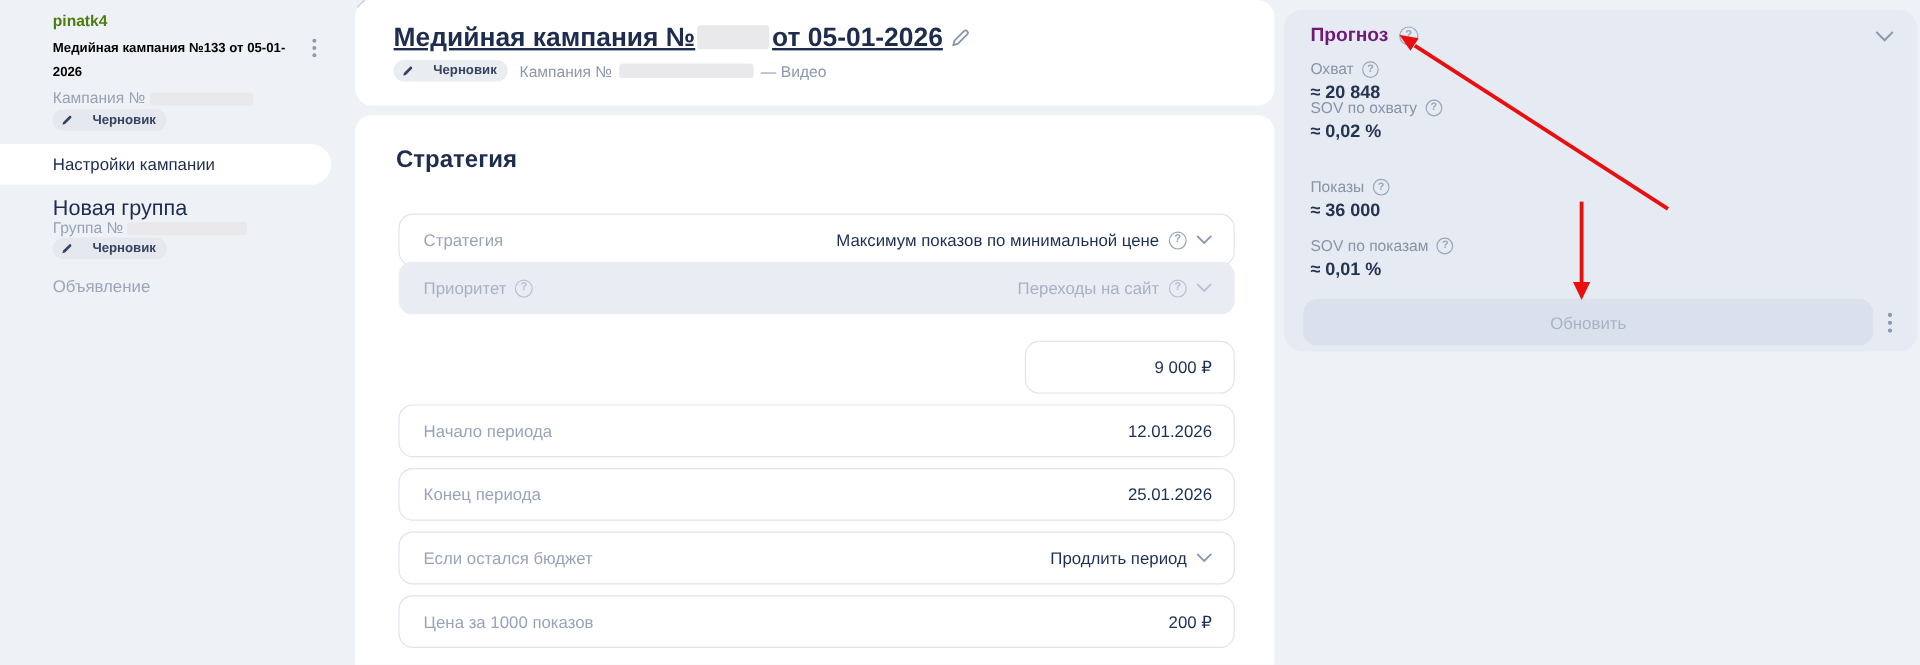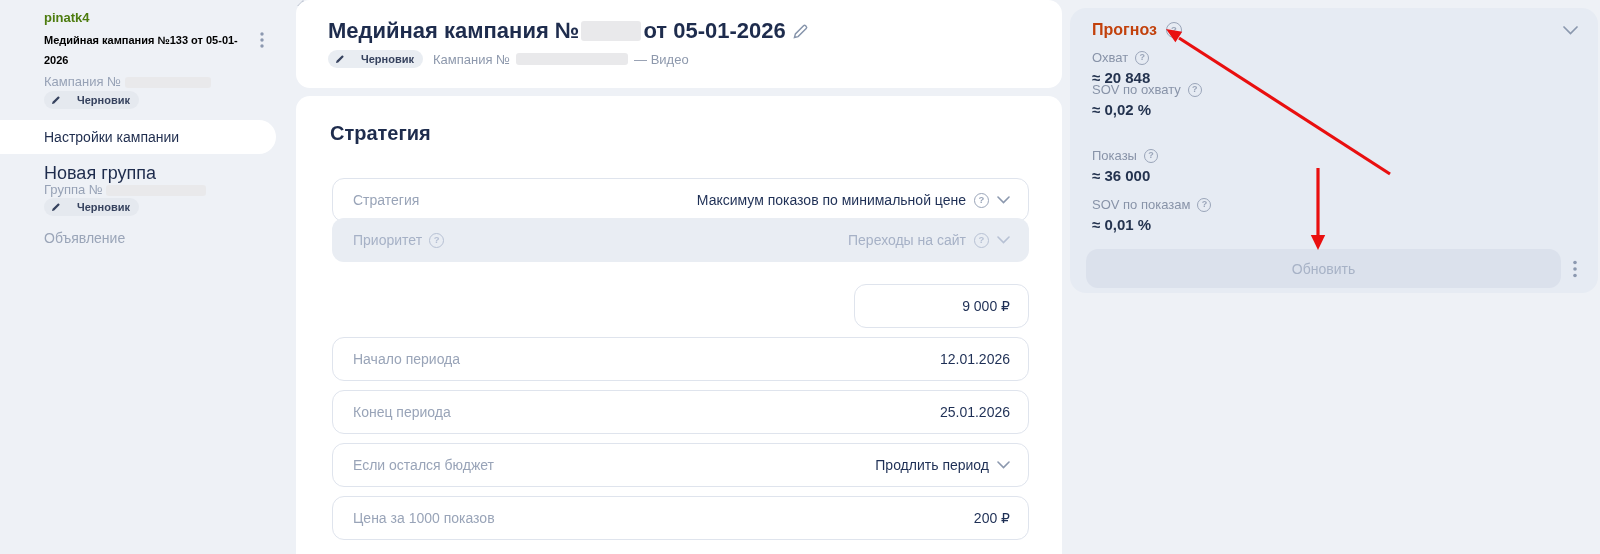--- a/index.html
+++ b/index.html
@@ -39,21 +39,21 @@
     border-left:6px solid transparent; border-right:6px solid transparent;
     border-bottom:6px solid #c3cad6;
   }
 
   
   .card { background:#ffffff; border-radius:14px; }
   .header-card { left:296px; top:0; width:766px; height:88px; }
   .strategy-card { left:296px; top:96px; width:766px; height:480px; }
 
   .h-title-row { position:absolute; left:32px; top:18px; display:flex; align-items:center; gap:2px;
-    font-size:22px; font-weight:700; color:#1e2c4d; white-space:nowrap; }
+    font-size:22px; font-weight:700; color:#1e2c4d; white-space:nowrap;text-decoration:underline; }
   .h-title-row .blur { width:62px; height:20px; }
   .pencil-btn { display:inline-flex; align-items:center; cursor:pointer; margin-left:4px; }
   .h-sub-row { position:absolute; left:32px; top:50px; display:flex; align-items:center; gap:10px;
     font-size:13px; color:#8d98ac; }
   .h-sub-row .badge { background:#e9edf2; }
   .h-sub-text { display:flex; align-items:center; gap:6px; }
   .h-sub-text .blur { width:112px; height:12px; }
 
   .s-heading { position:absolute; left:34px; top:26px; font-size:20px; font-weight:700; color:#1e2c4d; }
 
@@ -78,21 +78,21 @@
   }
   .field.disabled .help { border-color:#b7c1d4; color:#b7c1d4; }
   .chev { display:inline-flex; align-items:center; flex:0 0 auto; }
 
   
   .panel {
     left:1070px; top:8px; width:528px; height:285px;
     background:#e6ebf3; border-radius:16px;
   }
   .p-title-row { position:absolute; left:22px; top:13px; display:flex; align-items:center; gap:9px; }
-  .p-title { font-size:16px; font-weight:600; color:#c2410c; }
+  .p-title { font-size:16px; font-weight:600; color:#701a75; }
   .p-chevron { position:absolute; right:20px; top:18px; cursor:pointer; display:inline-flex; }
   .metric { position:absolute; left:22px; }
   .m-label { display:flex; align-items:center; gap:7px; font-size:13px; color:#8893a8; }
   .m-label .help { width:14px; height:14px; font-size:9px; }
   .m-value { margin-top:4px; font-size:15px; font-weight:600; color:#24334f; }
   .update-btn {
     position:absolute; left:16px; top:241px; width:475px; height:39px;
     background:#dbe1ec; border:none; border-radius:12px;
     font-size:14px; color:#a7b2c6; font-family:inherit; cursor:pointer;
   }

